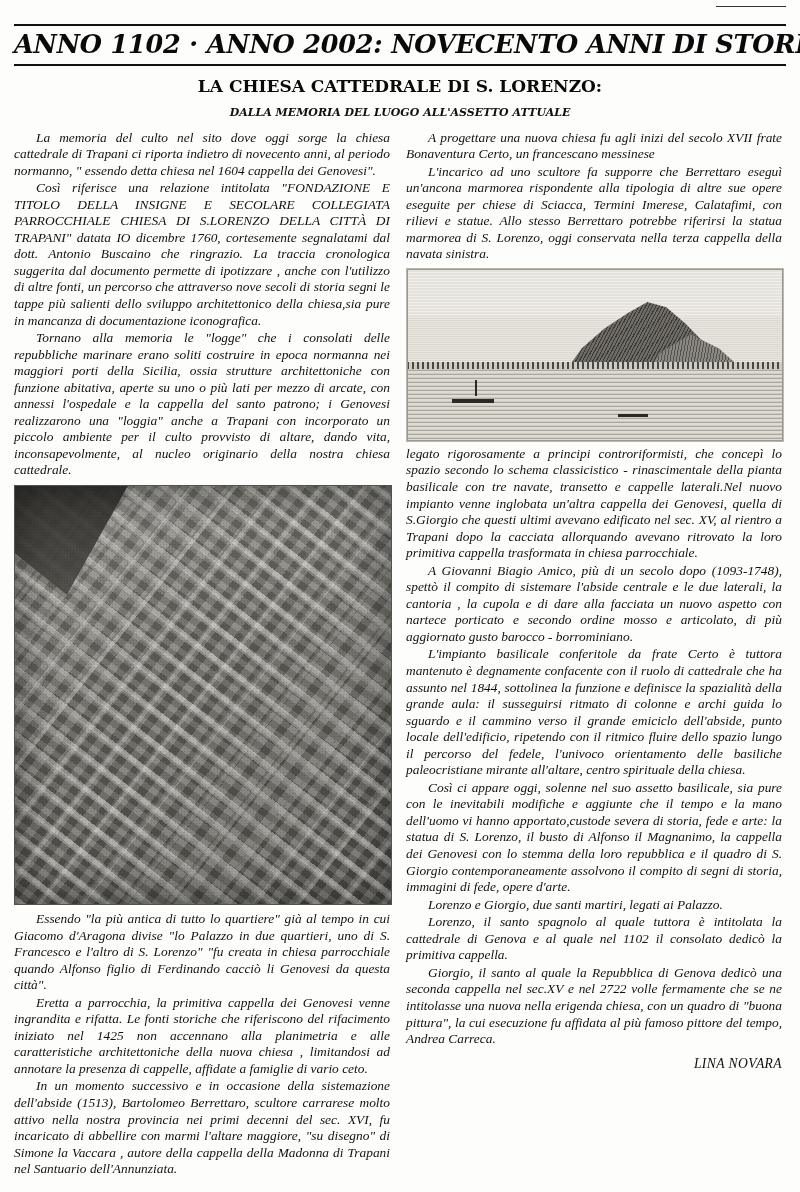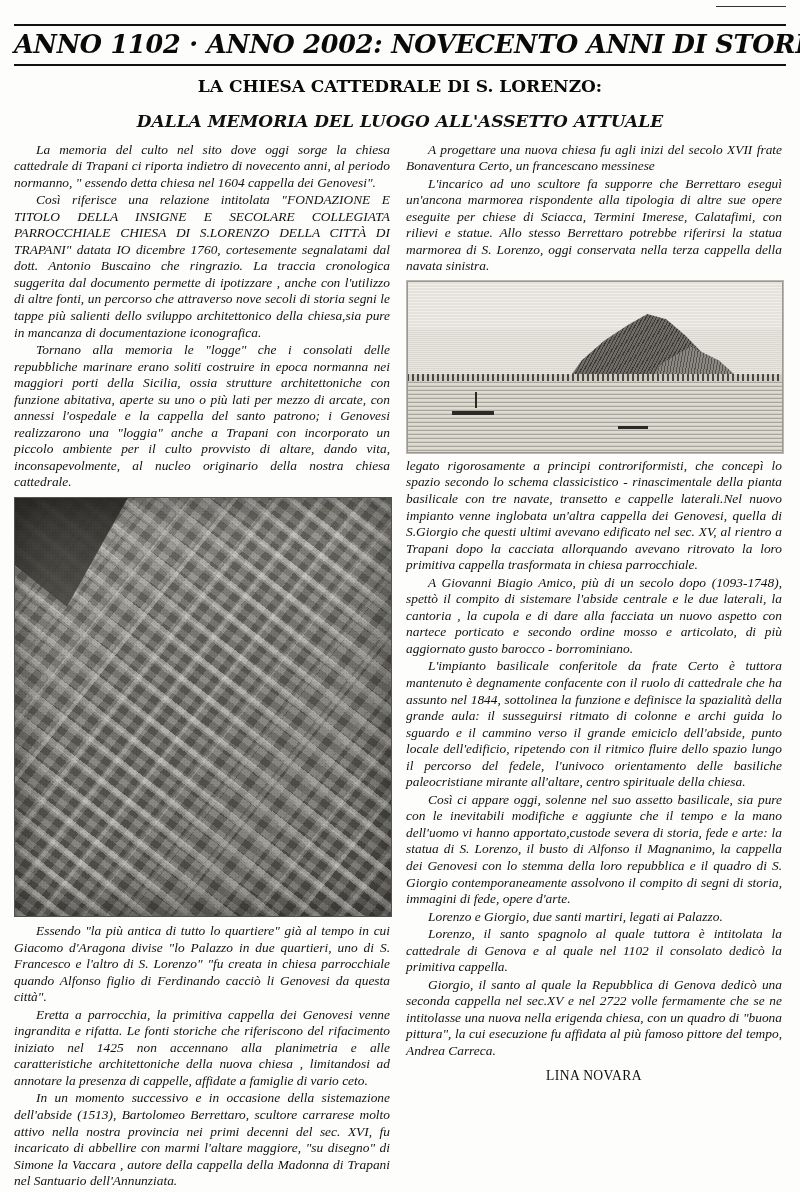--- a/index.html
+++ b/index.html
@@ -52,21 +52,21 @@
     font-size: 17px;
     color: #0a0a0a;
     line-height: 1.12;
     margin-bottom: 2px;
   }
   .subhead {
     text-align: center;
     font-family: "DejaVu Serif", serif;
     font-weight: bold;
     font-style: italic;
-    font-size: 17px;
+    font-size: 11px;
     color: #111;
     margin-bottom: 11px;
   }
   .columns {
     display: flex;
     gap: 16px;
     align-items: flex-start;
   }
   .col {
     width: 376px;
@@ -79,22 +79,23 @@
     line-height: 1.235;
     text-align: justify;
     text-indent: 22px;
     margin: 0 0 1px 0;
     color: #111;
     hyphens: auto;
   }
   p.body.noindent { text-indent: 0; }
   .signature {
     font-family: "Liberation Serif", serif;
+    font-style: italic;
     font-size: 13.6px;
-    text-align: center;
+    text-align: right;
     margin-top: 8px;
     letter-spacing: 0.4px;
     color: #111;
   }
 
   
   .engraving {
     position: relative;
     width: 100%;
     height: 172px;

